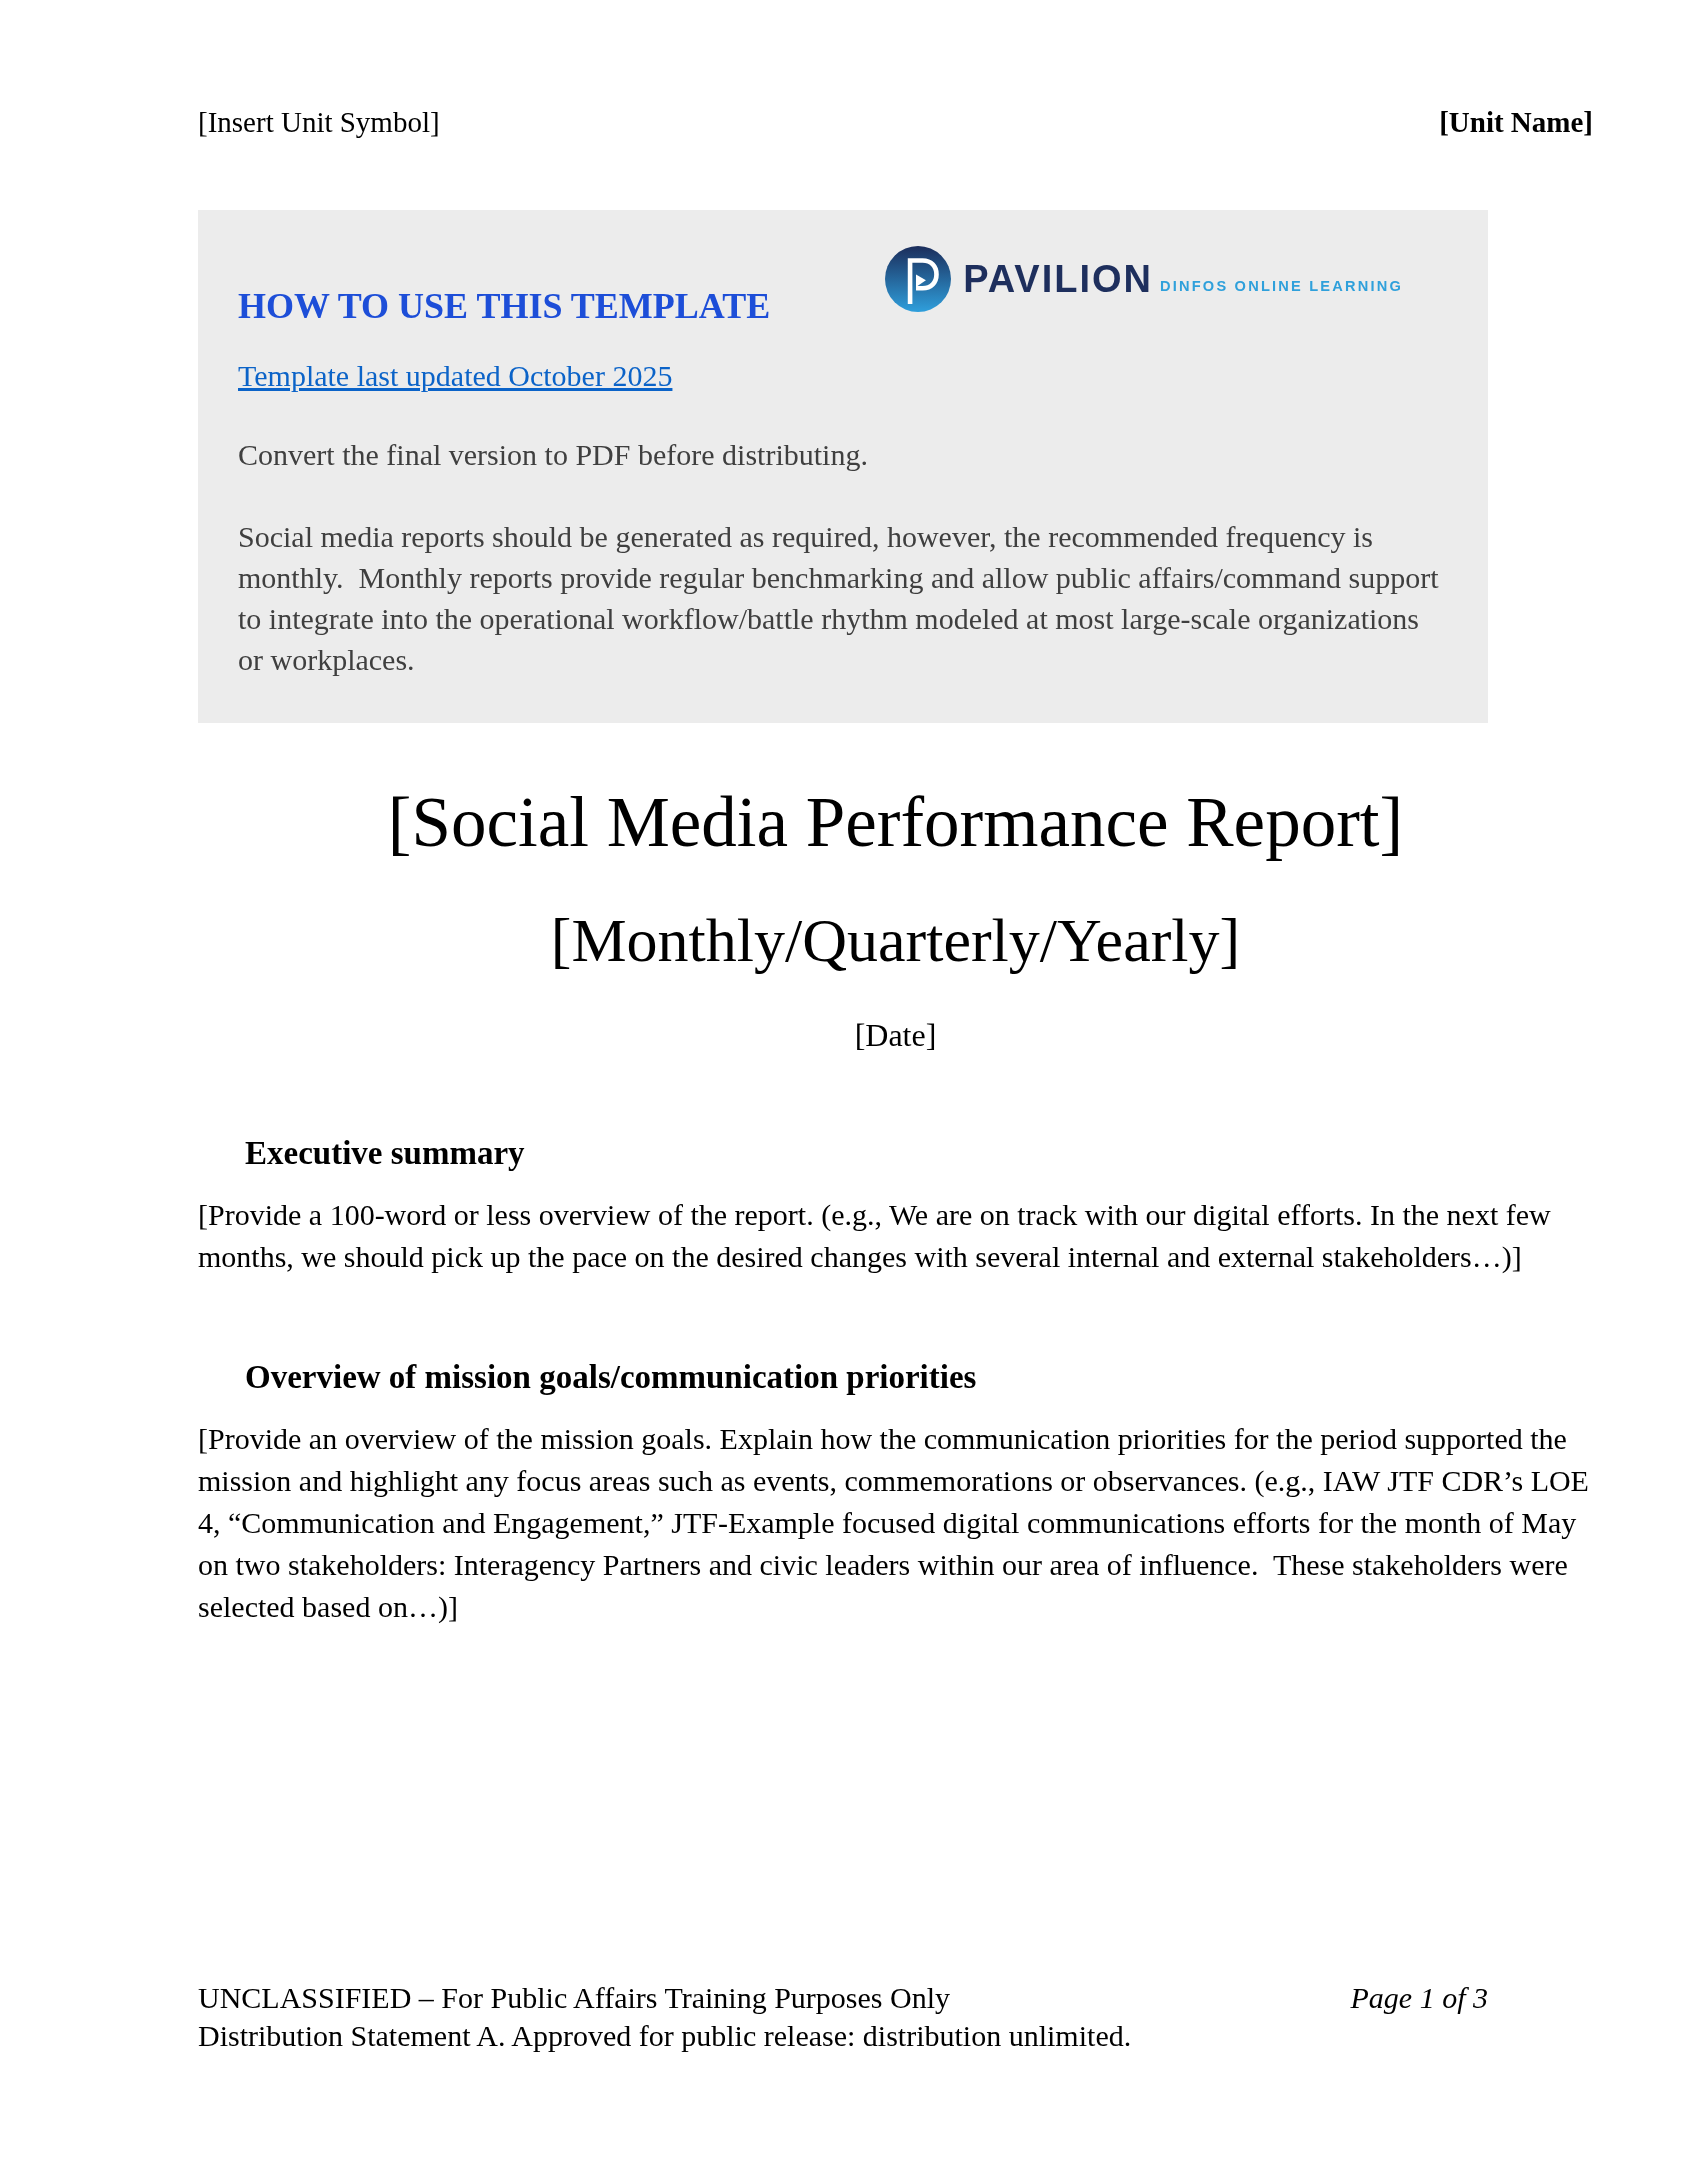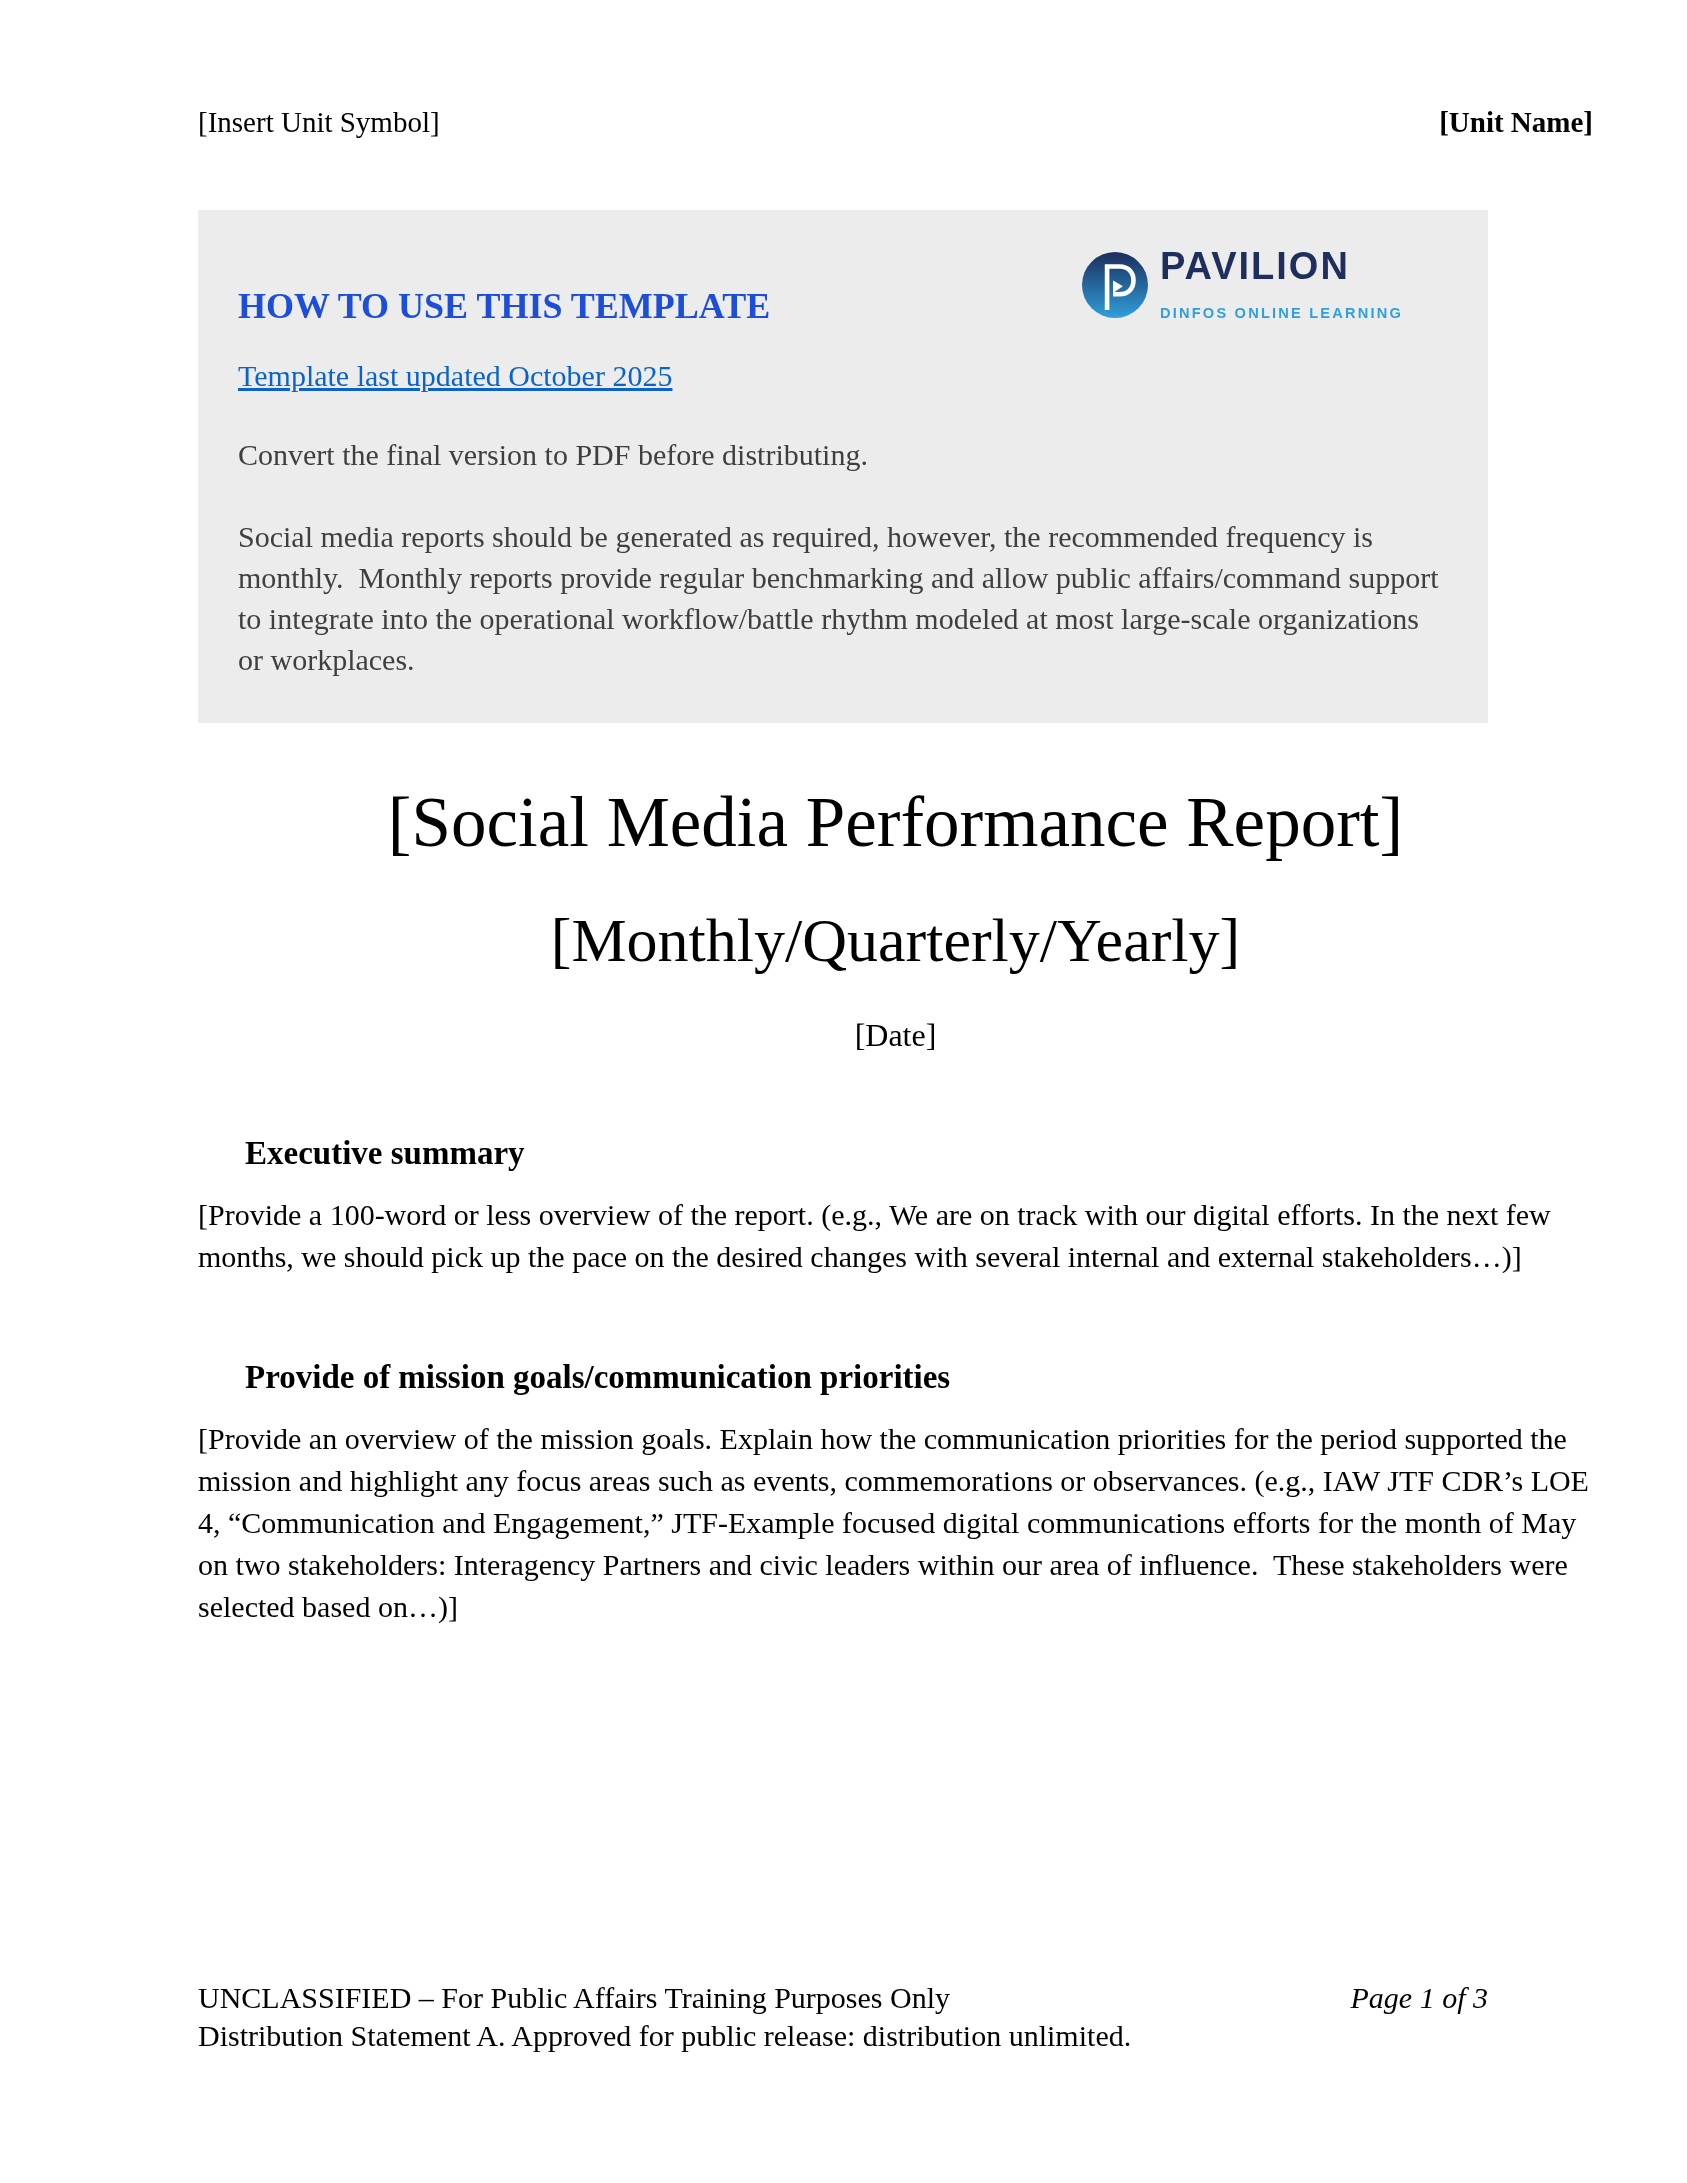--- a/index.html
+++ b/index.html
@@ -25,21 +25,21 @@
   .gbox-link{display:inline-block;margin-top:34px;font-size:30px;line-height:34px;color:#0B63C8;text-decoration:underline;cursor:pointer;}
   .gbox p{margin:0;font-size:30px;line-height:41px;white-space:pre-wrap;}
   .gbox .p1{margin-top:26.5px;}
   .gbox .p2{margin-top:41px;}
   .gbox .p3{margin-top:41px;}
   .gbox b{font-weight:700;}
 
   
   .logo{position:absolute;top:36px;right:85px;display:flex;align-items:center;gap:12px;}
   .logo-badge{width:66px;height:66px;flex:0 0 auto;}
-  .logo-text{display:flex;flex-direction:column;align-items:flex-start;}
+  .logo-text{display:flex;flex-direction:row;align-items:flex-start;gap:7px;}
   .logo-brand{
     font-family:"Liberation Sans","DejaVu Sans",sans-serif;
     font-size:38px;font-weight:700;letter-spacing:2px;color:#1E2F5D;line-height:40px;
   }
   .logo-tagline{
     font-family:"Liberation Sans","DejaVu Sans",sans-serif;
     font-size:14.6px;font-weight:700;letter-spacing:2.2px;color:#2FA0DB;line-height:20px;margin-top:17px;
   }
 
   
@@ -96,21 +96,21 @@
     <p class="p3">Social media reports should be generated as required, however, the recommended frequency is monthly.  Monthly reports provide regular benchmarking and allow public affairs/command support to integrate into the operational workflow/battle rhythm modeled at most large-scale organizations or workplaces.</p>
   </div>
 
   <div class="title">[Social Media Performance Report]</div>
   <div class="subtitle">[Monthly/Quarterly/Yearly]</div>
   <div class="date">[Date]</div>
 
   <div class="h1">Executive summary</div>
   <p class="body-p">[Provide a 100-word or less overview of the report. (e.g., We are on track with our digital efforts. In the next few months, we should pick up the pace on the desired changes with several internal and external stakeholders…)]</p>
 
-  <div class="h1">Provide of mission goals/communication priorities</div>
+  <div class="h1">Overview of mission goals/communication priorities</div>
   <p class="body-p">[Provide an overview of the mission goals. Explain how the communication priorities for the period supported the mission and highlight any focus areas such as events, commemorations or observances. (e.g., IAW JTF CDR’s LOE 4, “Communication and Engagement,” JTF-Example focused digital communications efforts for the month of May on two stakeholders: Interagency Partners and civic leaders within our area of influence.  These stakeholders were selected based on…)]</p>
 
 </div>
 
 <div class="footer">
   <div class="footer-row">
     <span>UNCLASSIFIED – For Public Affairs Training Purposes Only</span>
     <span class="footer-page">Page 1 of 3</span>
   </div>
   <div class="footer-row">

